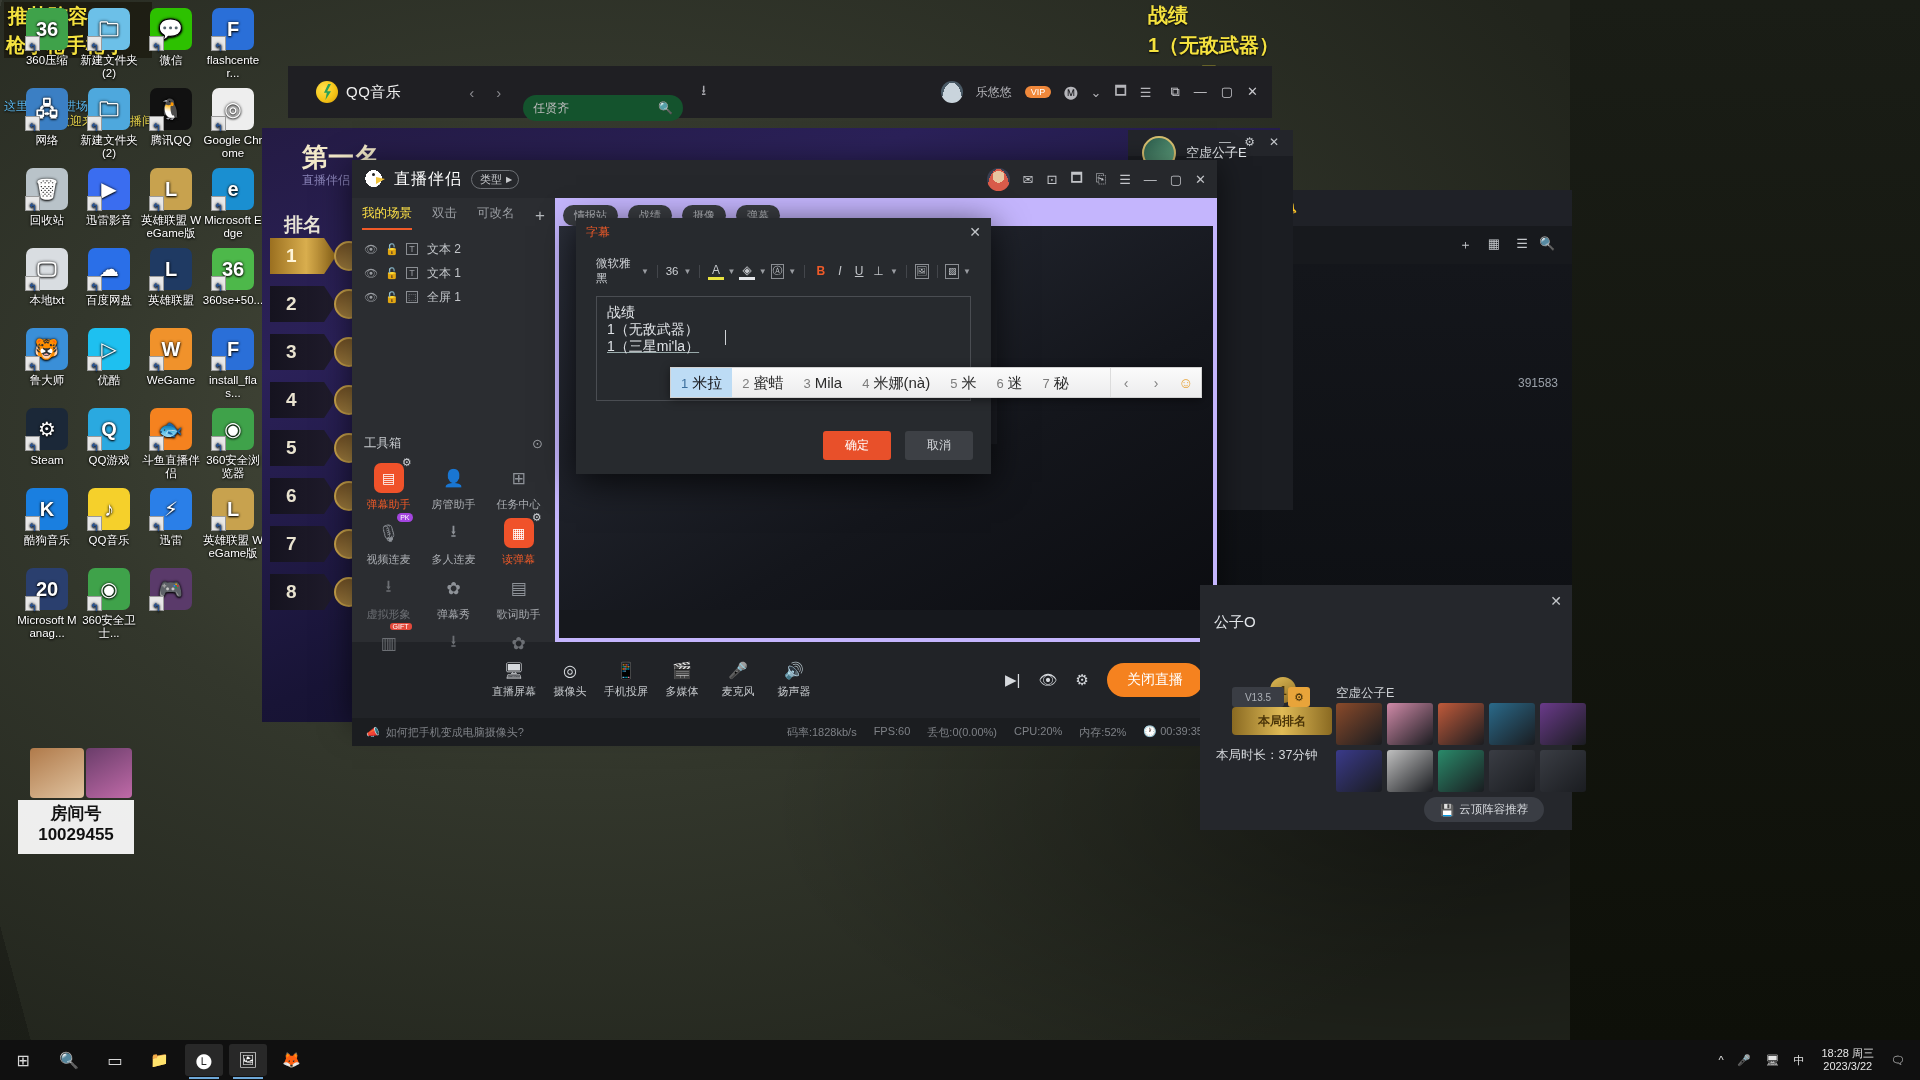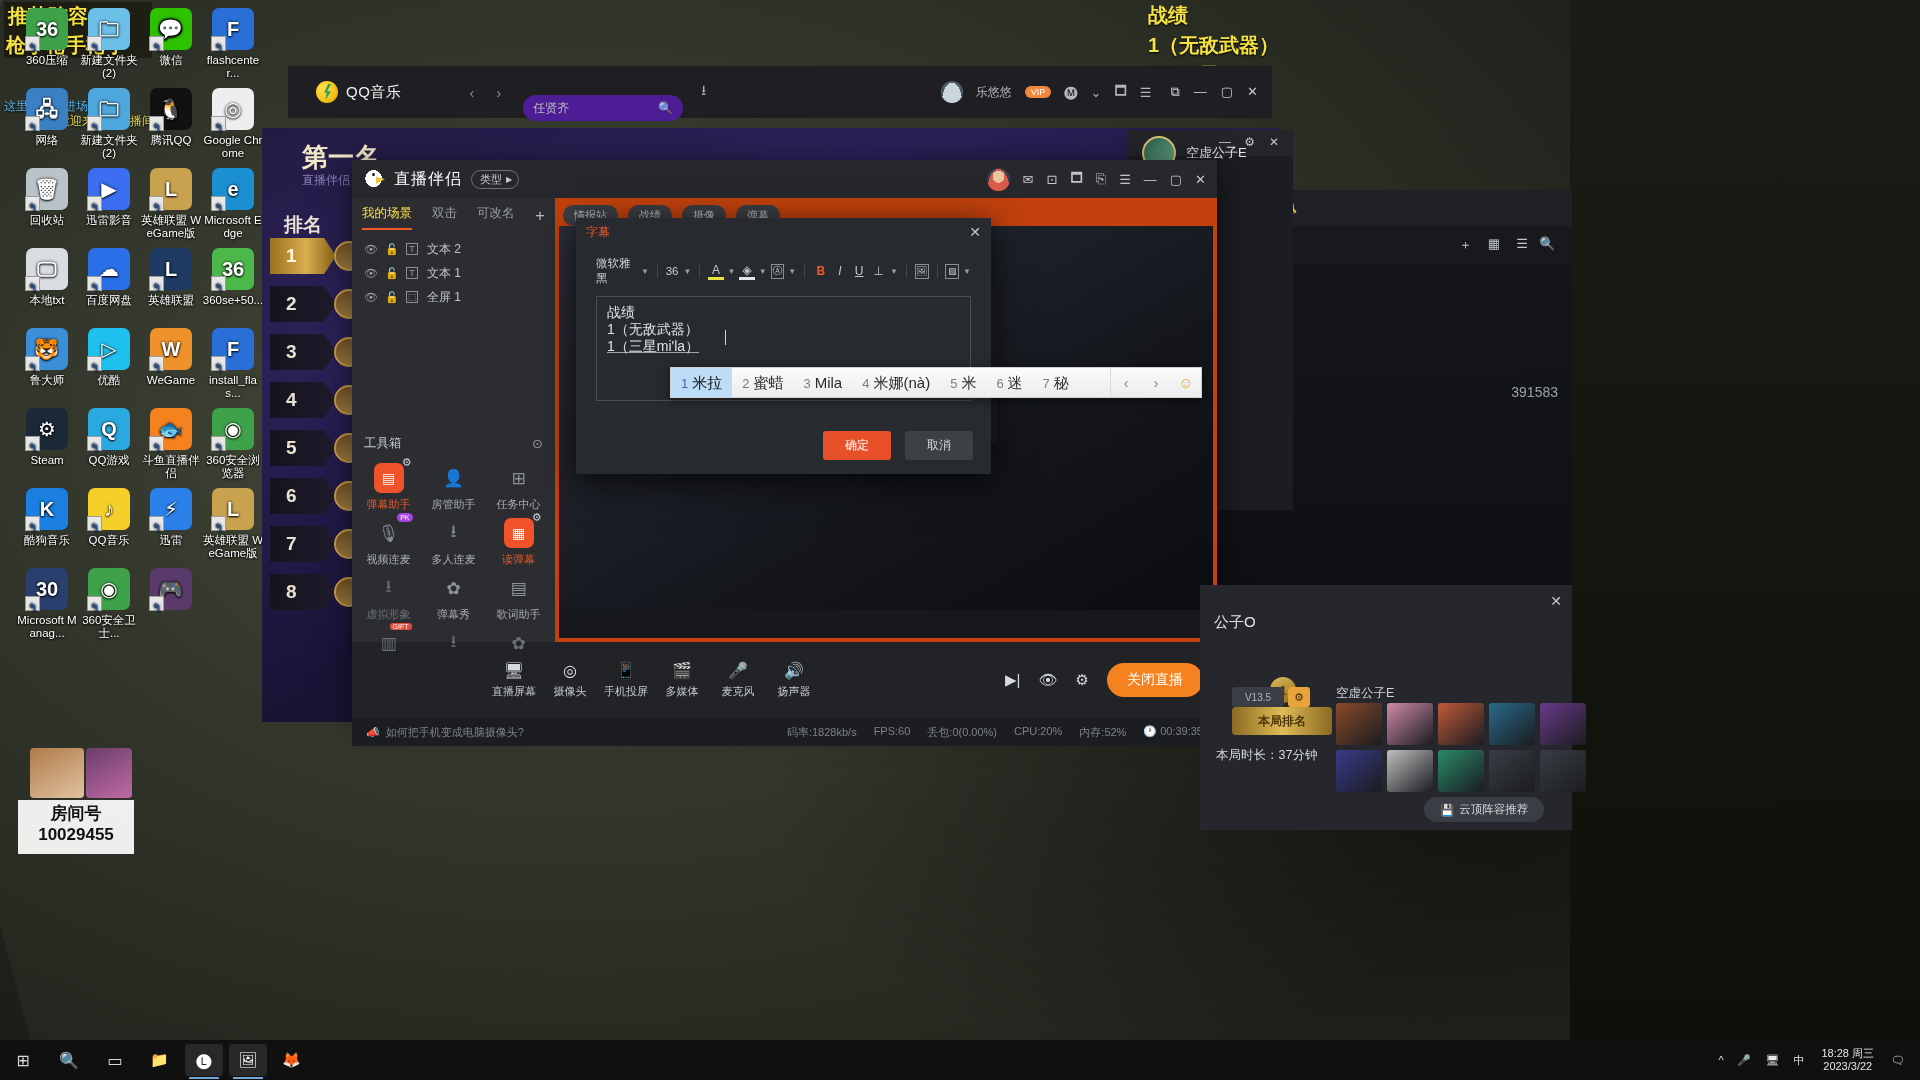--- a/index.html
+++ b/index.html
@@ -88,21 +88,21 @@
   
   #qqmusic{ position:absolute; left:288px; top:66px; width:984px; height:52px;
             background:#1f1f23; z-index:18; display:flex; align-items:center; color:#ddd;}
   .qm-logo{ width:22px;height:22px;border-radius:50%;
     background:radial-gradient(circle at 35% 35%,#ffe14d,#f5c518 55%,#d89d07);
     position:relative; margin:0 8px 0 28px;}
   .qm-logo::after{ content:""; position:absolute; left:8px; top:3px; width:7px;height:16px;
     background:#2aa05a; clip-path:polygon(60% 0,100% 0,45% 45%,100% 45%,20% 100%,40% 55%,0 55%); }
   .qm-name{ font-size:15px; color:#f0f0f0; letter-spacing:.5px;}
   .qm-nav{ margin-left:68px; display:flex; gap:22px; color:#8b8b90; font-size:15px;}
-  .qm-search{ margin-left:22px; width:160px;height:26px;border-radius:13px;background:#4c1d95;
+  .qm-search{ margin-left:22px; width:160px;height:26px;border-radius:13px;background:#14532d;
     display:flex;align-items:center;padding:0 10px; color:#bbb;font-size:12px;margin-top:32px;}
   .qm-right{ margin-left:auto; display:flex; align-items:center; gap:13px; padding-right:14px; color:#b5b5ba; font-size:13px;}
   .qm-avatar{ width:22px;height:22px;border-radius:50%;background:#4a5a66;
     background-image:radial-gradient(circle at 50% 35%,#c9d4dc 0 6px, transparent 6px),
                      radial-gradient(ellipse at 50% 95%,#c9d4dc 0 10px, transparent 10px);}
   .qm-vip{ background:#f0883b;color:#fff;font-size:9px;border-radius:8px;padding:1px 6px;}
   .qm-win{ display:flex; gap:14px; color:#c9c9ce; font-size:13px; margin-left:6px;}
 
   
   #lc{ position:absolute; left:352px; top:160px; width:865px; height:558px;
@@ -138,21 +138,21 @@
   .tool .ti{ width:30px;height:30px;margin:0 auto 4px; border-radius:7px;
      display:flex;align-items:center;justify-content:center;font-size:14px;color:#fff; position:relative;}
   .tool.hl{ color:#f05a28; }
   .tool.dim{ color:#6c6f74; }
   .badge-pk{ position:absolute; right:-9px; top:-5px; background:#a445e0;color:#fff;
     font-size:7px; border-radius:6px; padding:1px 3px; }
   .badge-gift{ position:absolute; right:-8px; top:-5px; background:#e24a3c;color:#fff;
     font-size:7px; border-radius:3px; padding:0 3px; }
   .badge-cog{ position:absolute; right:-8px; top:-7px; color:#cfd2d6; font-size:11px; }
 
-  #lc-canvas{ flex:1; background:#c2410c; position:relative; overflow:hidden;}
+  #lc-canvas{ flex:1; background:#c4b5fd; position:relative; overflow:hidden;}
   .scene-chips{ position:absolute; top:6px; left:8px; right:8px; height:22px; display:flex; gap:10px; align-items:center;}
   .scene-chip{ background:#3a3d42; color:#b9bcc1; font-size:11px; border-radius:11px; padding:3px 11px; }
   .mini-shot{ position:absolute; inset:28px 4px 4px 4px; background:#0a0b10; overflow:hidden;}
 
   #lc-bottom{ height:76px; background:#212327; display:flex; align-items:center; padding:0 14px; }
   .bb{ text-align:center; color:#c3c6ca; font-size:11px; width:56px; }
   .bb .bi{ font-size:16px; display:block; margin-bottom:4px; color:#d6d9dd;}
   .bb-group{ display:flex; gap:0px; margin-left:120px;}
   .bb-right{ margin-left:auto; display:flex; align-items:center; gap:18px;}
   .live-btn{ background:#f5821f; color:#fff; font-size:14px; border-radius:17px; padding:8px 20px; }
@@ -345,21 +345,21 @@
     </div>
     <div class="dicon" style="left: 140px; top: 488px;">
       <div class="gly shortcut" style="background: rgb(42, 127, 232);">⚡</div>
       <span class="lbl">迅雷</span>
     </div>
     <div class="dicon" style="left: 202px; top: 488px;">
       <div class="gly shortcut" style="background: rgb(200, 162, 78);">L</div>
       <span class="lbl">英雄联盟 WeGame版</span>
     </div>
     <div class="dicon" style="left: 16px; top: 568px;">
-      <div class="gly shortcut" style="background: rgb(42, 63, 110);">30</div>
+      <div class="gly shortcut" style="background: rgb(42, 63, 110);">20</div>
       <span class="lbl">Microsoft Manag...</span>
     </div>
     <div class="dicon" style="left: 78px; top: 568px;">
       <div class="gly shortcut" style="background: rgb(63, 162, 74);">◉</div>
       <span class="lbl">360安全卫士...</span>
     </div>
     <div class="dicon" style="left: 140px; top: 568px;">
       <div class="gly shortcut" style="background: rgb(90, 58, 106);">🎮</div>
       <span class="lbl"></span>
     </div>
@@ -403,21 +403,21 @@
   <div class="abs" style="left:0;top:0;right:0;height:36px;background:#1f2127;"></div>
   <div class="abs" style="left:80px;top:8px;color:#c3c6ca;font-size:14px;">🔔</div>
   <div class="abs" style="right:16px;top:46px;color:#c3c6ca;font-size:13px;">🔍</div>
   <div class="abs" style="right:44px;top:46px;color:#c3c6ca;font-size:13px;">☰</div>
   <div class="abs" style="right:72px;top:46px;color:#c3c6ca;font-size:13px;">▦</div>
   <div class="abs" style="right:100px;top:46px;color:#c3c6ca;font-size:13px;">＋</div>
   <div class="abs" style="left:0;top:74px;right:0;height:340px;background:linear-gradient(180deg,#14161b,#0e1014);"></div>
   <div class="abs" style="left:8px;top:80px;color:#f5e23f;font-size:11px;font-weight:bold;">战绩</div>
   <div class="abs" style="left:8px;top:94px;color:#f5e23f;font-size:11px;font-weight:bold;">1（无敌武器）</div>
   <div class="abs" style="left:8px;top:108px;color:#f5e23f;font-size:11px;font-weight:bold;">1（三星）</div>
-  <div class="abs" style="right:14px;top:194px;color:#9aa0a8;font-size:14px;">391583</div>
+  <div class="abs" style="right:14px;top:186px;color:#9aa0a8;font-size:12px;">391583</div>
 </div>
 
 <div id="ow3">
   <div class="ow3-close">✕</div>
   <div class="abs" style="left:14px;top:28px;color:#e3e6ea;font-size:15px;">公子O</div>
   <div class="abs" style="left:136px;top:100px;color:#cfd2d6;font-size:12.5px;">空虚公子E</div>
   <div class="abs champ-grid" style="left:136px;top:118px;">
       <div class="champ" style="background: linear-gradient(140deg, rgb(138, 74, 42), rgb(26, 28, 32));"></div>
       <div class="champ" style="background: linear-gradient(140deg, rgb(208, 138, 168), rgb(26, 28, 32));"></div>
       <div class="champ" style="background: linear-gradient(140deg, rgb(192, 90, 58), rgb(26, 28, 32));"></div>

